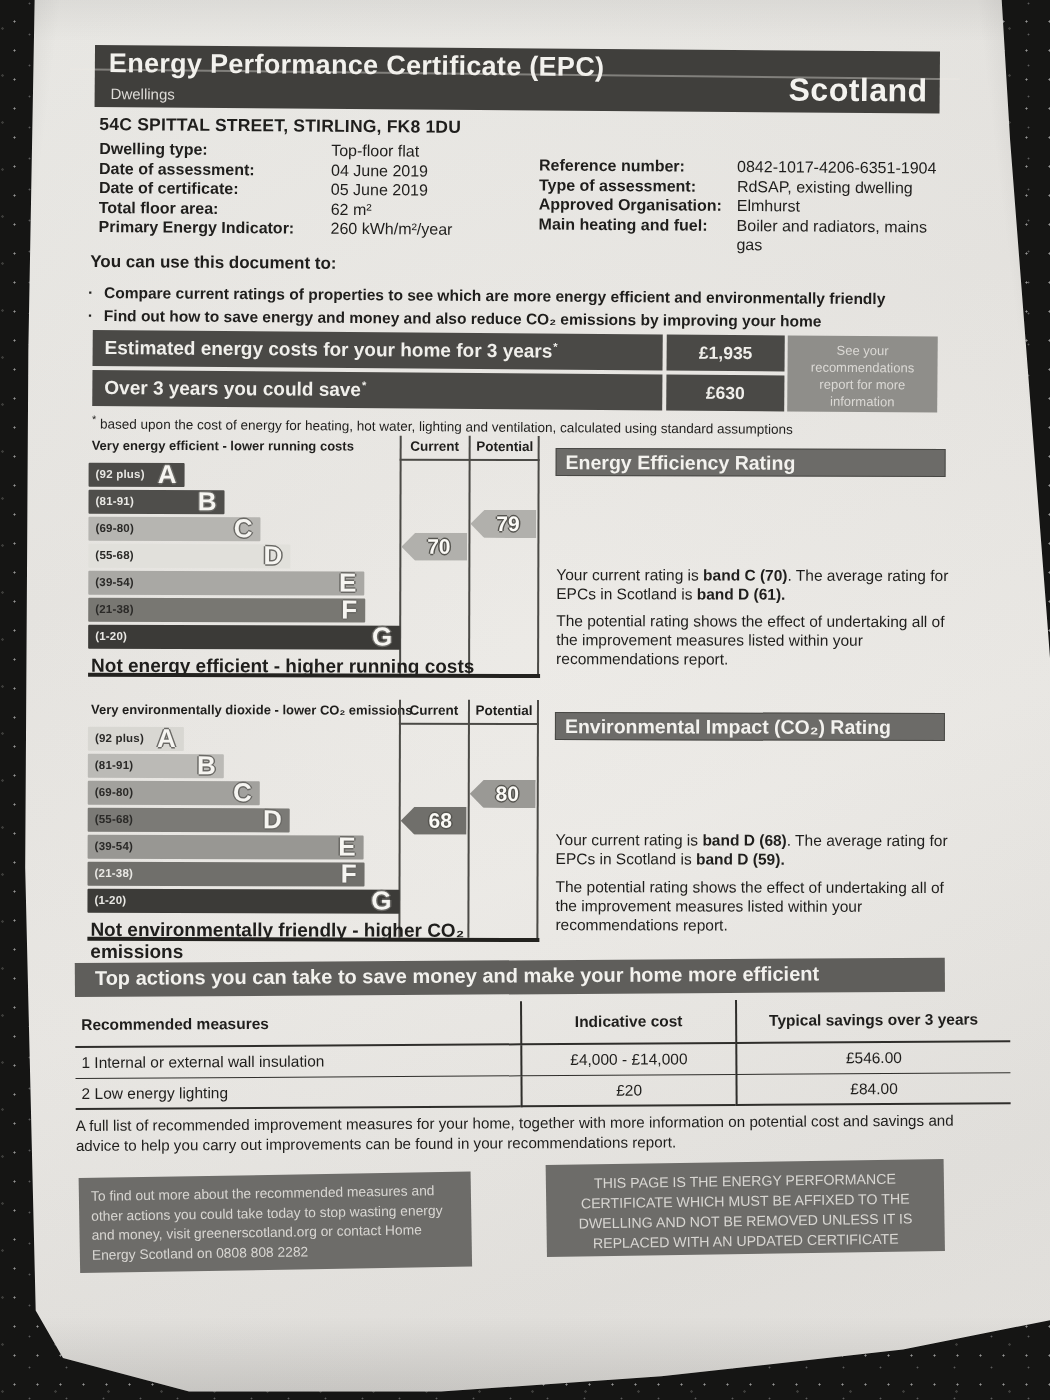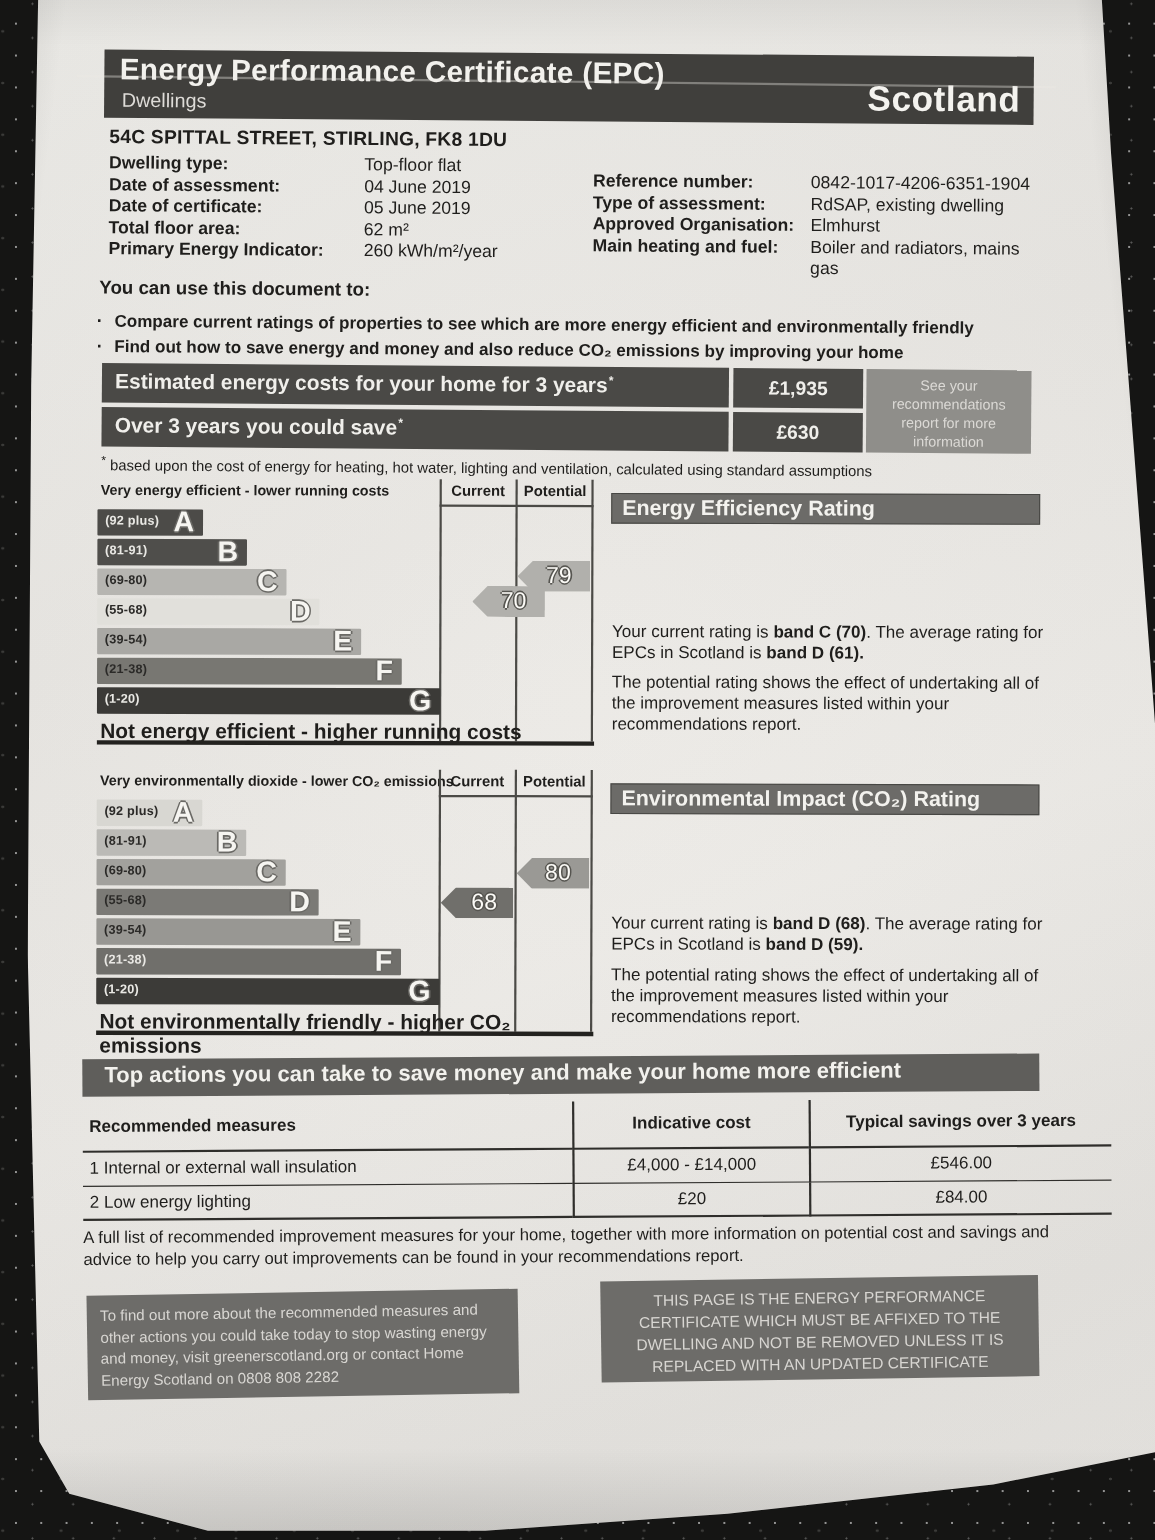--- a/index.html
+++ b/index.html
@@ -22,21 +22,21 @@
       linear-gradient(180deg,rgba(0,0,0,.05) 0%,rgba(0,0,0,0) 3%),
       radial-gradient(120% 90% at 50% 45%,rgba(255,255,255,.05),rgba(0,0,0,.05));}
   .content{position:absolute;inset:0;font-family:"Liberation Sans","DejaVu Sans",sans-serif;color:#1f1e1c}
   .g-top{position:absolute;inset:0;transform:rotate(.45deg);transform-origin:100px 50px}
   .g-mid{position:absolute;inset:0;transform:rotate(.15deg)}
   .g-bot{position:absolute;inset:0;transform:rotate(-.35deg);transform-origin:80px 1000px}
 
   
   .headerbar{position:absolute;left:95px;top:45px;width:845px;height:62px}
   .h-title{position:absolute;left:14px;top:3px;font-size:27px;font-weight:bold;color:#f2f1ed;letter-spacing:.3px}
-  .h-sub{position:absolute;left:16px;bottom:5px;font-size:18px;color:#dedcd8}
+  .h-sub{position:absolute;left:16px;bottom:5px;font-size:15px;color:#dedcd8}
   .h-region{position:absolute;right:12px;bottom:4px;font-size:32px;font-weight:bold;color:#f4f3ef;letter-spacing:.5px}
   .streak{position:absolute;left:-25px;top:25px;width:890px;height:2px;background:rgba(236,234,230,.38);transform:rotate(.2deg)}
   .address{position:absolute;left:100px;top:114px;font-size:17.5px;font-weight:bold;letter-spacing:.2px}
 
   
   .dets{position:absolute;top:139px;left:100px;width:435px;font-size:16px}
   .dets .row{display:flex;line-height:19.5px}
   .dets .lbl{font-weight:bold;flex:0 0 232px}
   .dets .val{flex:1}
   .dets-r{left:540px;top:152px;width:430px}
@@ -66,29 +66,29 @@
   .c-bottom{position:absolute;left:3px;top:220px;font-size:19px;font-weight:bold}
   .c-head{position:absolute;top:3px;font-size:13.5px;font-weight:bold;text-align:center}
   .c-head.cur{left:312px;width:68px}
   .c-head.pot{left:381px;width:70px}
   .vline{position:absolute;top:0;width:2px;height:238px;background:#4b4a46}
   .vl1{left:311px}.vl2{left:380px}.vl3{left:449px}
   .hline{position:absolute;left:311px;top:23px;width:140px;height:2px;background:#4b4a46}
   .bands{position:absolute;left:0;top:28px;width:312px}
   .band-row{height:27px}
   .bar{position:relative;height:24px;border-radius:1px}
-  .w0{width:96px}.w1{width:136px}.w2{width:172px}.w3{width:202px}.w4{width:240px}.w5{width:277px}.w6{width:312px}
+  .w0{width:96px}.w1{width:136px}.w2{width:172px}.w3{width:202px}.w4{width:276px}.w5{width:277px}.w6{width:312px}
   .rng{position:absolute;left:7px;top:5px;font-size:11.5px;font-weight:bold;letter-spacing:.2px}
   .tl .rng{color:#e9e8e4}.td .rng{color:#2b2a28}
   .ltr{position:absolute;right:8px;top:-4px;font-size:26px;font-weight:bold;color:#f6f5f1;
        text-shadow:-1.5px 0 #6a6965,1.5px 0 #6a6965,0 -1.5px #6a6965,0 1.5px #6a6965}
   .bottomline{position:absolute;left:0;top:238px;width:452px;height:4px;background:#23221f}
   .arrow{position:absolute;width:66px;height:28px;display:flex;align-items:center;justify-content:center;padding-left:9px;
          clip-path:polygon(21% 0,100% 0,100% 100%,21% 100%,0 50%)}
-  .arrow span{font-size:21px;font-weight:normal;color:#fbfaf6;
+  .arrow span{font-size:21px;font-weight:bold;color:#fbfaf6;
          text-shadow:-1.5px 0 #565550,1.5px 0 #565550,0 -1.5px #565550,0 1.5px #565550}
   .eer .arrow.cur{left:313px;top:97px}
   .eer .arrow.pot{left:382px;top:74px}
   .eir .arrow.cur{left:313px;top:107px}
   .eir .arrow.pot{left:382px;top:80px}
 
   .panel-head{position:absolute;left:555px;width:390px;height:28px;color:#f3f2ee;font-size:19.5px;font-weight:bold;
               padding:2px 0 0 9px;border:1px solid rgba(42,41,38,.55)}
   .ph-eer{top:448px}.ph-eir{top:712px}
   .panel-p{position:absolute;left:556px;width:398px;font-size:15.5px;line-height:19.2px}
@@ -248,21 +248,21 @@
                   <span class="ltr">F</span>
                 </div>
               </div>
         <div class="band-row">
                 <div class="bar w6 tl" style="background-color: rgb(59, 58, 55);">
                   <span class="rng">(1-20)</span>
                   <span class="ltr">G</span>
                 </div>
               </div>
       </div>
-      <div class="arrow cur" style="background-color: rgb(177, 176, 172); margin-left: 28px;">
+      <div class="arrow cur" style="background-color: rgb(177, 176, 172);">
               <span>70</span>
             </div>
       <div class="arrow pot" style="background-color: rgb(177, 176, 172);">
               <span>79</span>
             </div>
       <div class="c-bottom">Not energy efficient - higher running costs</div>
       <div class="bottomline"></div>
     </div>
 
     <div class="panel-head ph-eer" style="background-color: rgb(108, 107, 104);">Energy Efficiency Rating</div>

